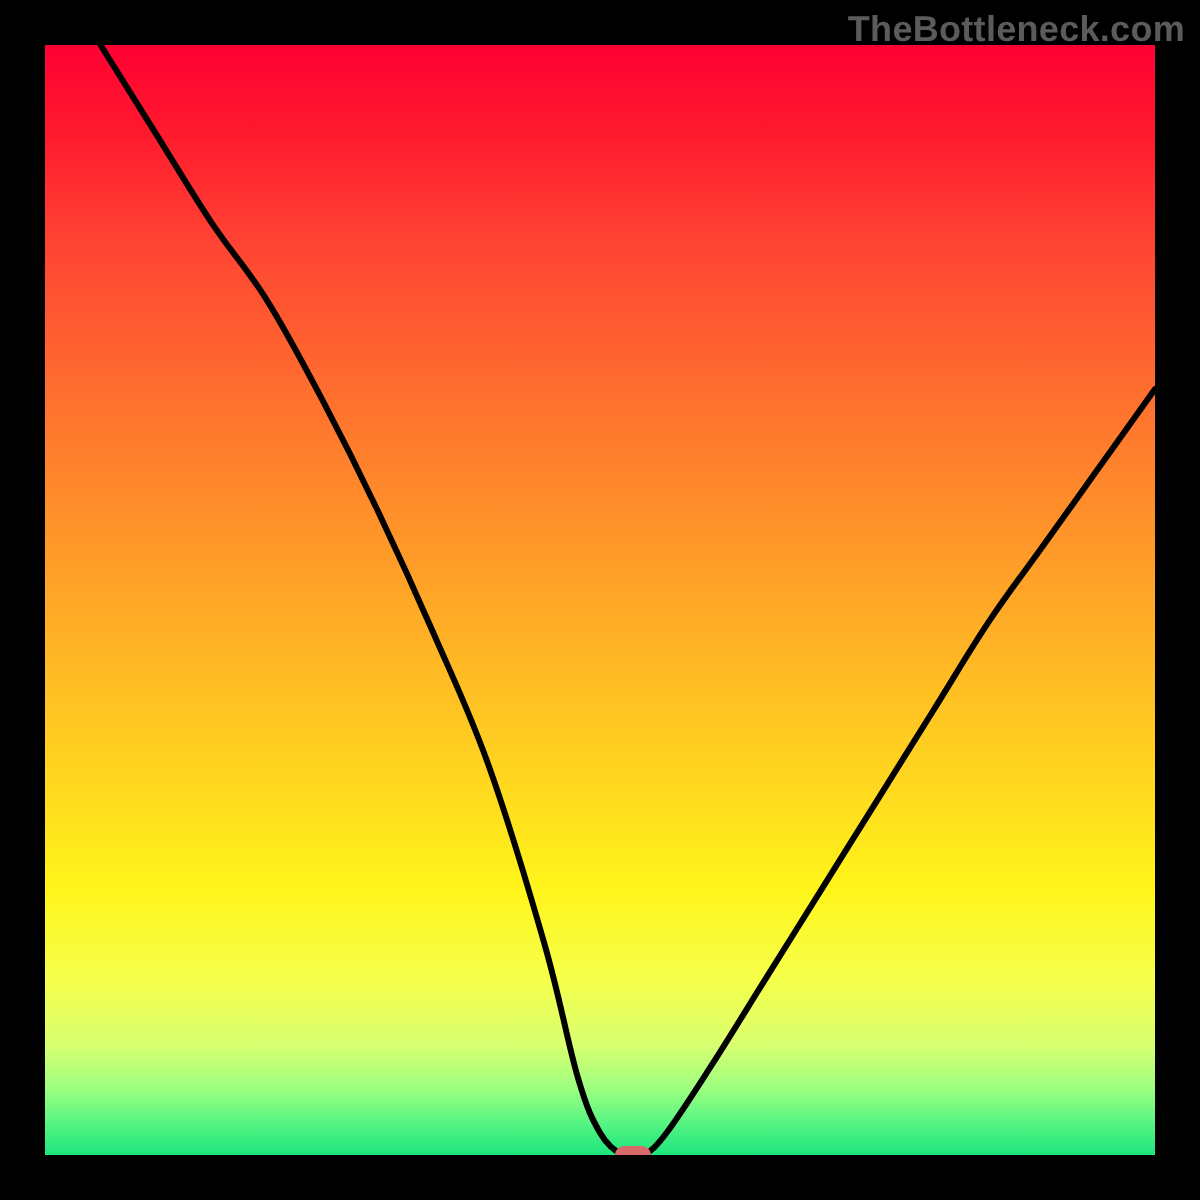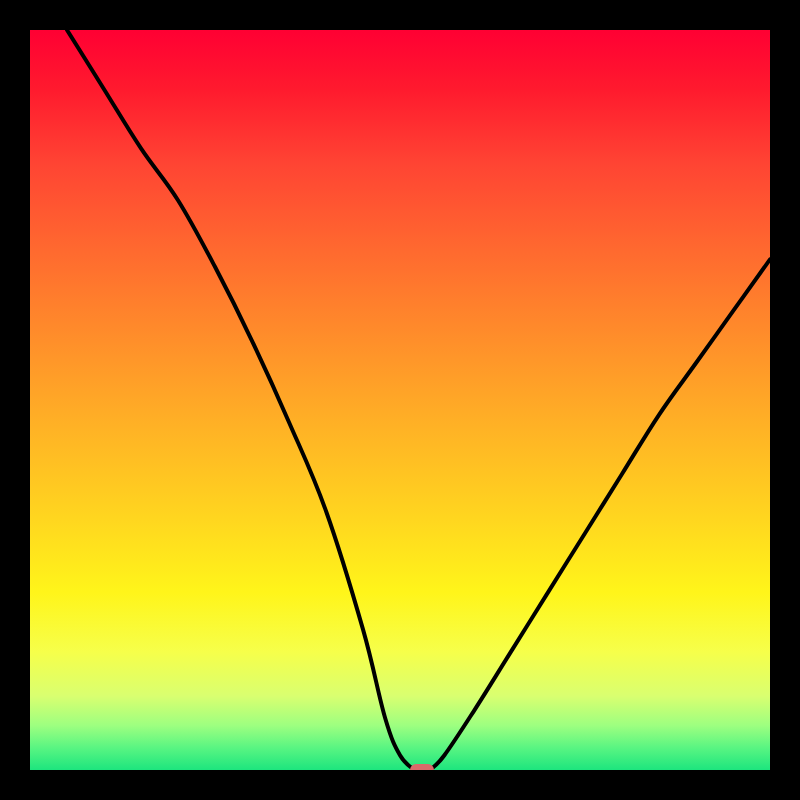--- a/index.html
+++ b/index.html
@@ -85,13 +85,14 @@
   <div class="plot-area">
     <div class="gradient-bg"></div>
 
     <svg class="svg-line" viewBox="0 0 740 740" preserveAspectRatio="none">
       <path d="M 37.0 0.0 C 43.7 10.7, 60.7 37.9, 74.0 59.2 C 87.3 80.5, 97.7 98.4, 111.0 118.4 C 124.3 138.4, 134.7 148.9, 148.0 170.2 C 161.3 191.5, 171.7 211.5, 185.0 236.8 C 198.3 262.1, 208.7 282.8, 222.0 310.8 C 235.3 338.8, 245.7 361.6, 259.0 392.2 C 272.3 422.8, 282.7 443.7, 296.0 481.0 C 309.3 518.3, 322.3 562.1, 333.0 599.4 C 343.7 636.7, 348.5 665.6, 355.2 688.2 C 361.9 710.8, 364.7 715.9, 370.0 725.2 C 375.3 734.5, 380.8 737.3, 384.8 740.0 C 388.8 742.7, 389.5 740.0, 392.2 740.0 C 394.9 740.0, 395.6 742.7, 399.6 740.0 C 403.6 737.3, 406.4 735.9, 414.4 725.2 C 422.4 714.5, 432.0 699.4, 444.0 680.8 C 456.0 662.2, 467.7 642.9, 481.0 621.6 C 494.3 600.3, 504.7 583.7, 518.0 562.4 C 531.3 541.1, 541.7 524.5, 555.0 503.2 C 568.3 481.9, 578.7 465.3, 592.0 444.0 C 605.3 422.7, 615.7 404.8, 629.0 384.8 C 642.3 364.8, 652.7 351.6, 666.0 333.0 C 679.3 314.4, 689.7 299.8, 703.0 281.2 C 716.3 262.6, 733.3 238.7, 740.0 229.4"></path>
     </svg>
 
     <div class="min-marker" style="left: 392.2px; top: 740px;"></div>
   </div>
 
+  <div class="watermark">TheBottleneck.com</div>
 </div>
 
 </body></html>

